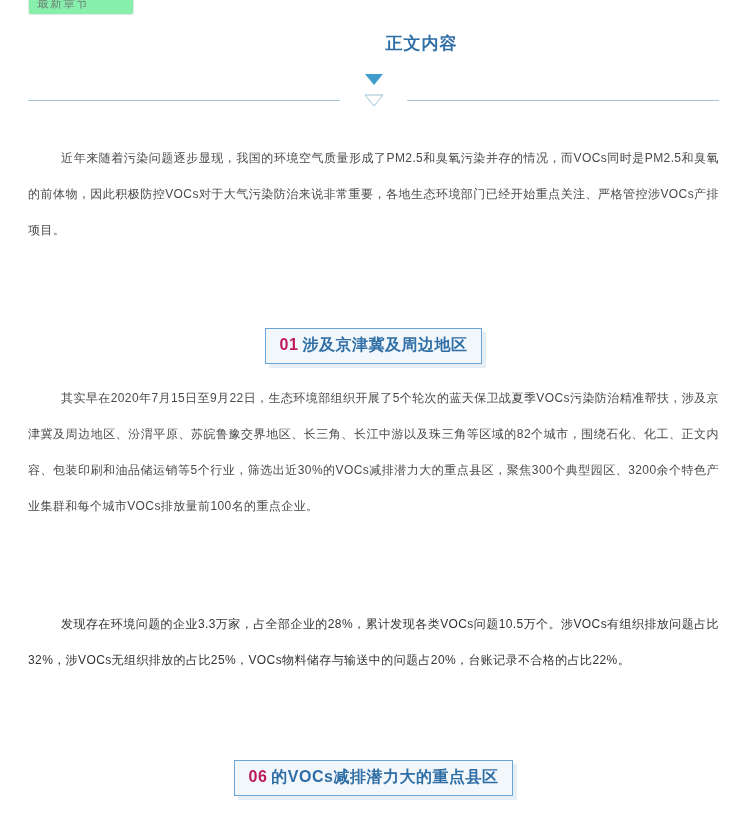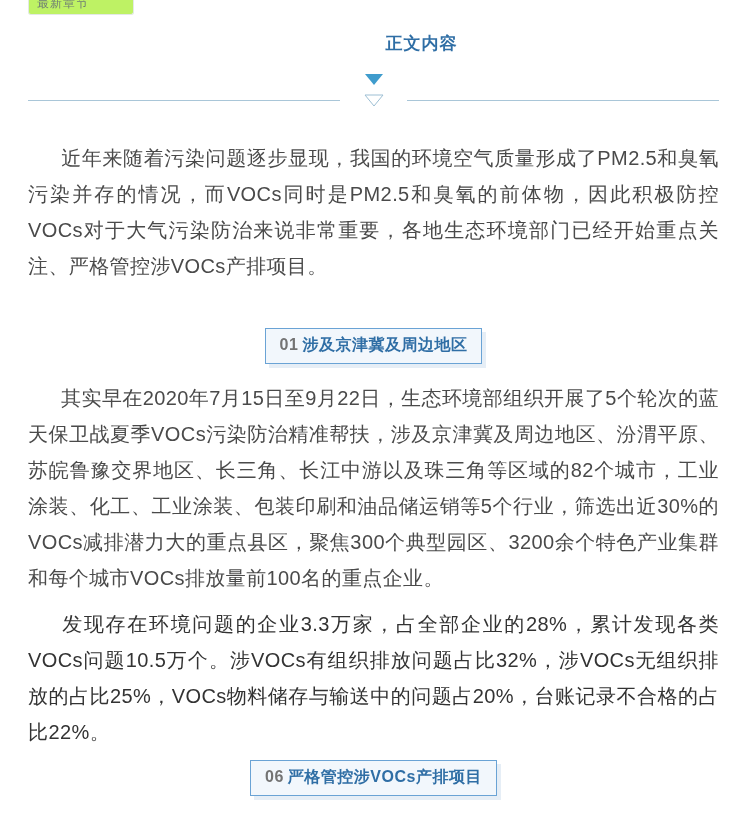--- a/index.html
+++ b/index.html
@@ -22,21 +22,21 @@
     box-sizing: border-box;
   }
 
   
   .top-stub {
     position: absolute;
     left: 28px;
     top: 0;
     width: 104px;
     height: 14px;
-    background: #bef264;
+    background: #86efac;
     border: 1px solid #e3e9e5;
     border-top: none;
     border-radius: 0 0 3px 3px;
     overflow: hidden;
   }
   .top-stub span {
     display: block;
     font-size: 12px;
     color: #6f7d74;
     line-height: 12px;
@@ -93,21 +93,21 @@
     left: 50%;
     top: 24px;
     transform: translateX(-50%);
   }
 
   
   .para {
     position: absolute;
     left: 28px;
     width: 691px;
-    font-size: 20px;
+    font-size: 12px;
     line-height: 36px;
     color: #4a4a4a;
     text-align: justify;
     letter-spacing: 0.4px;
   }
   .para .indent { display: inline-block; width: 33px; }
   .para.bold {
     font-weight: normal;
     color: #333333;
   }
@@ -124,21 +124,21 @@
     border: 1px solid #6aa3d5;
     background: #f2f7fc;
     padding: 6px 14px 7px 14px;
     font-size: 16px;
     font-weight: bold;
     color: #2f6ea5;
     letter-spacing: 0.5px;
     box-shadow: 4px 4px 0 0 #e6eef6;
   }
   .box-heading .num {
-    color: #737373;
+    color: #be185d;
     margin-right: 4px;
   }
 </style>
 </head>
 <body>
 
 <div class="page">
 
   <div class="top-stub">
     <span>最新章节</span>
@@ -156,23 +156,23 @@
   </div>
 
   <div class="para" style="top:140px;"><span class="indent"></span><span>近年来随着污染问题逐步显现，我国的环境空气质量形成了PM2.5和臭氧污染并存的情况，而VOCs同时是PM2.5和臭氧的前体物，因此积极防控VOCs对于大气污染防治来说非常重要，各地生态环境部门已经开始重点关注、严格管控涉VOCs产排项目。</span></div>
 
   <div class="box-heading" style="top:328px;">
     <div class="inner">
       <span class="num">01</span><span>涉及京津冀及周边地区</span>
     </div>
   </div>
 
-  <div class="para" style="top:380px;"><span class="indent"></span><span>其实早在2020年7月15日至9月22日，生态环境部组织开展了5个轮次的蓝天保卫战夏季VOCs污染防治精准帮扶，涉及京津冀及周边地区、汾渭平原、苏皖鲁豫交界地区、长三角、长江中游以及珠三角等区域的82个城市，工业涂装、化工、工业涂装、包装印刷和油品储运销等5个行业，筛选出近30%的VOCs减排潜力大的重点县区，聚焦300个典型园区、3200余个特色产业集群和每个城市VOCs排放量前100名的重点企业。</span></div>
+  <div class="para" style="top:380px;"><span class="indent"></span><span>其实早在2020年7月15日至9月22日，生态环境部组织开展了5个轮次的蓝天保卫战夏季VOCs污染防治精准帮扶，涉及京津冀及周边地区、汾渭平原、苏皖鲁豫交界地区、长三角、长江中游以及珠三角等区域的82个城市，围绕石化、化工、正文内容、包装印刷和油品储运销等5个行业，筛选出近30%的VOCs减排潜力大的重点县区，聚焦300个典型园区、3200余个特色产业集群和每个城市VOCs排放量前100名的重点企业。</span></div>
 
   <div class="para bold" style="top:606px;"><span class="indent"></span><span>发现存在环境问题的企业3.3万家，占全部企业的28%，累计发现各类VOCs问题10.5万个。涉VOCs有组织排放问题占比32%，涉VOCs无组织排放的占比25%，VOCs物料储存与输送中的问题占20%，台账记录不合格的占比22%。</span></div>
 
   <div class="box-heading" style="top:760px;">
     <div class="inner">
-      <span class="num">06</span><span>严格管控涉VOCs产排项目</span>
+      <span class="num">06</span><span>的VOCs减排潜力大的重点县区</span>
     </div>
   </div>
 
 </div>
 
 </body></html>

